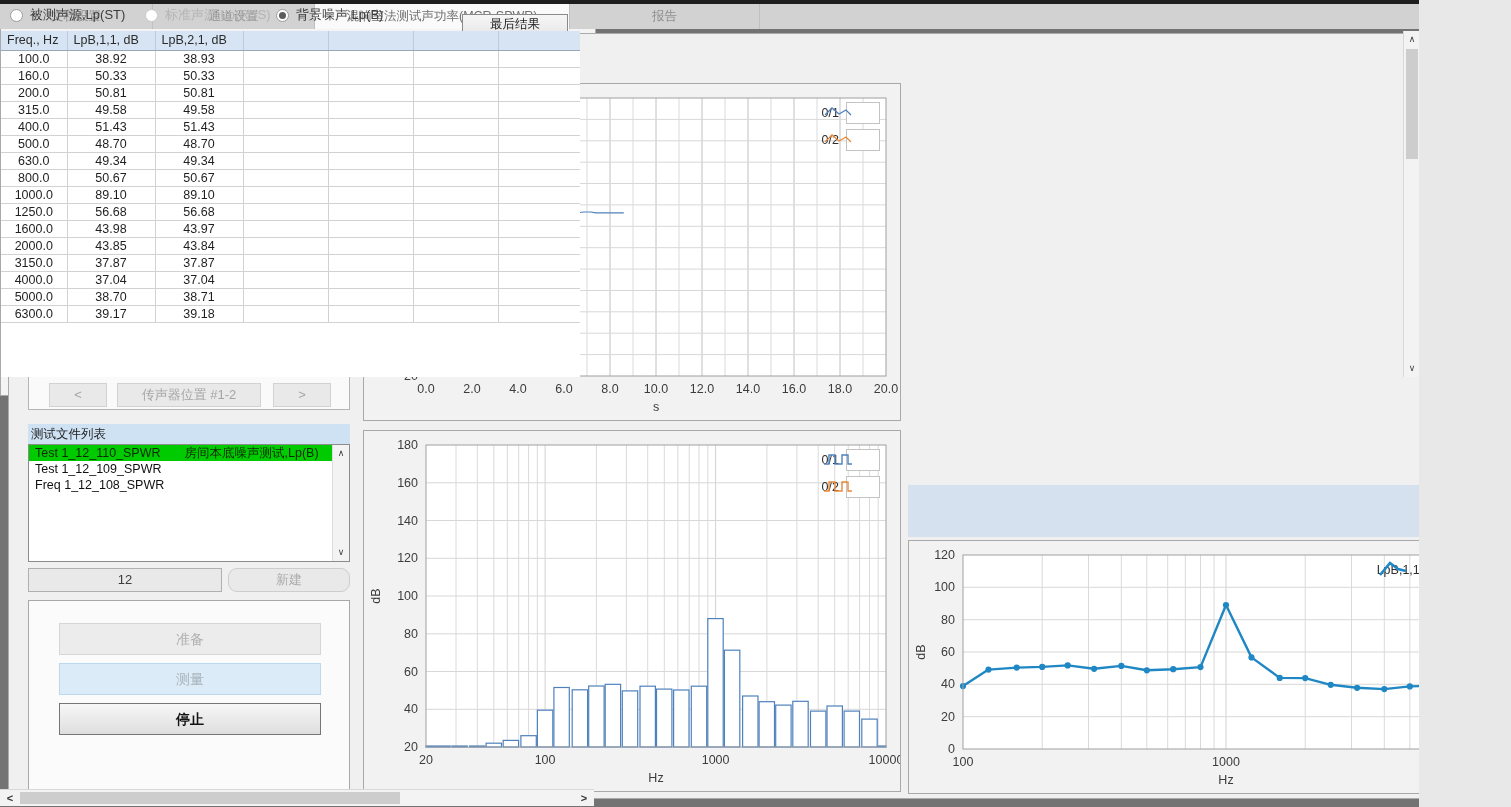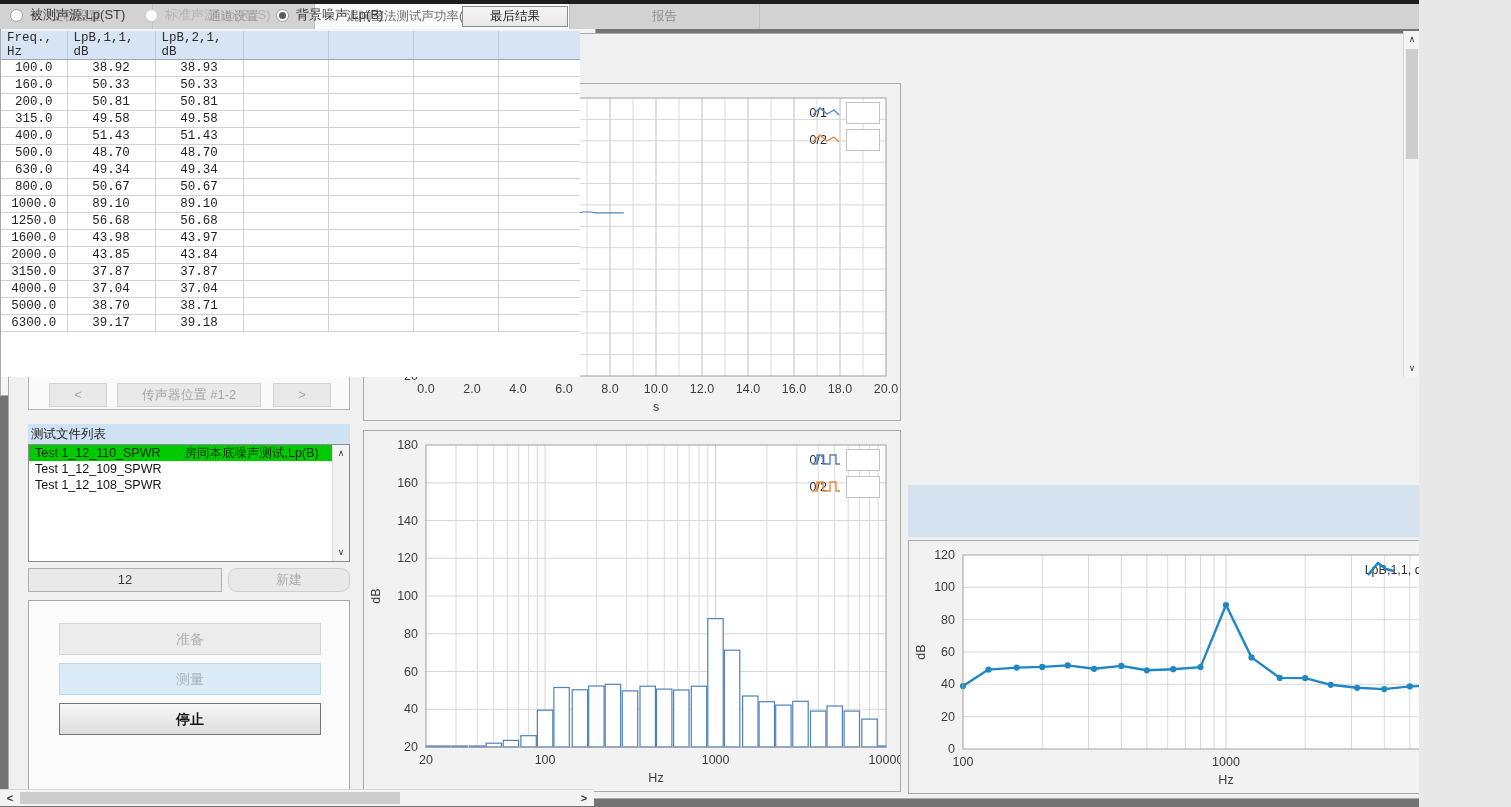--- a/index.html
+++ b/index.html
@@ -54,30 +54,30 @@
   .act-btn.measure { background:#dcebf8; border-color:#bcd8ee; color:#a8b4bd; }
   .act-btn.stop { background:linear-gradient(#f7f7f7,#dedede); border:1px solid #767676; color:#141414; font-weight:600; }
 
   
   .chart-panel { position:absolute; border:1px solid #a9a9a9; background:#f2f2f2; }
   #chart-time { left:363px; top:83px; width:538px; height:338px; }
   #chart-spectrum { left:363px; top:430px; width:538px; height:362px; }
   #chart-result { left:908px; top:540px; width:596px; height:254px; }
   .chart-panel svg { position:absolute; left:0; top:0; }
   svg text { font-family:"Liberation Sans", sans-serif; }
-  .legend-row { position:absolute; display:flex; align-items:center; gap:19px; font-size:12.5px; color:#2f2f2f; }
+  .legend-row { position:absolute; display:flex; align-items:center; gap:7px; font-size:12.5px; color:#2f2f2f; }
   .legend-icon { width:34px; height:22px; background:#fff; border:1px solid #c3c3c3; display:flex; align-items:center; justify-content:center; }
 
   
   #panel-results { left:908px; top:85px; width:596px; height:396px; border:1px solid #a9a9a9; background:#f4f4f4; }
   .rradio { position:absolute; top:0; height:30px; display:flex; align-items:center; gap:7px; font-size:13px; color:#3a3a3a; }
   .rradio.disabled { color:#b4b4b4; }
-  #last-result-btn { position:absolute; left:462px; top:6px; width:106px; height:21px; background:linear-gradient(#f6f6f6,#e8e8e8); border:1px solid #8a8a8a; font-size:12.5px; text-align:center; line-height:19px; color:#222; }
+  #last-result-btn { position:absolute; left:462px; top:14px; width:106px; height:21px; background:linear-gradient(#f6f6f6,#e8e8e8); border:1px solid #8a8a8a; font-size:12.5px; text-align:center; line-height:19px; color:#222; }
   #table-wrap { position:absolute; left:1px; top:31px; width:579px; height:346px; background:#fff; overflow:hidden; }
-  table#freq-table { border-collapse:collapse; table-layout:fixed; width:579px;font-family:Liberation Mono, monospace; }
+  table#freq-table { border-collapse:collapse; table-layout:fixed; width:579px; }
   #freq-table th { background:#d6e4f3; font-weight:normal; font-size:12.5px; color:#2b2b2b; text-align:left; padding:0 0 0 6px; height:19px; border-right:1px solid #bccbda; border-bottom:1px solid #98a8ba; }
   #freq-table td { font-size:12.5px; color:#1f1f1f; text-align:center; height:17px; border-right:1px solid #d2d2d2; border-bottom:1px solid #d2d2d2; overflow:hidden; }
   #table-vscroll { position:absolute; right:0; top:31px; width:16px; height:346px; background:#f3f3f3; border-left:1px solid #d8d8d8; }
   #table-hscroll { position:absolute; left:0; bottom:1px; height:17px; width:594px; background:#f3f3f3; border-top:1px solid #d8d8d8; }
   .hs-arrow { position:absolute; top:0; width:16px; height:16px; font-size:11px; font-weight:bold; color:#333; text-align:center; line-height:16px; }
   .sb-thumb { position:absolute; background:#cdcdcd; }
 
   #blue-panel { left:908px; top:485px; width:596px; height:52px; background:#d6e1f0; }
 </style>
 </head>
@@ -137,21 +137,21 @@
     <div class="gbtn" style="left:20px;top:142px;width:58px">&lt;</div>
     <div class="gbtn" style="left:88px;top:142px;width:144px">传声器位置 #1-2</div>
     <div class="gbtn" style="left:244px;top:142px;width:58px">&gt;</div>
   </div>
 
   <div id="filelist-label" class="abs">测试文件列表</div>
   <div id="filelist-box" class="abs">
     <div id="filelist-items">
         <div class="fl-item selected"><span>Test 1_12_110_SPWR</span><span class="fl-desc">房间本底噪声测试,Lp(B)</span></div>
         <div class="fl-item"><span>Test 1_12_109_SPWR</span><span class="fl-desc"></span></div>
-        <div class="fl-item"><span>Test 1_12_108_SPWR</span><span class="fl-desc"></span></div>
+        <div class="fl-item"><span>Freq 1_12_108_SPWR</span><span class="fl-desc"></span></div>
       </div>
     <div class="vscroll">
       <span class="sb-arrow" style="top:1px">∧</span>
       <span class="sb-arrow" style="bottom:1px">∨</span>
     </div>
   </div>
 
   <div class="wbtn" style="left:28px;top:568px;width:194px">12</div>
   <div class="wbtn disabled" style="left:228px;top:568px;width:122px">新建</div>
 

